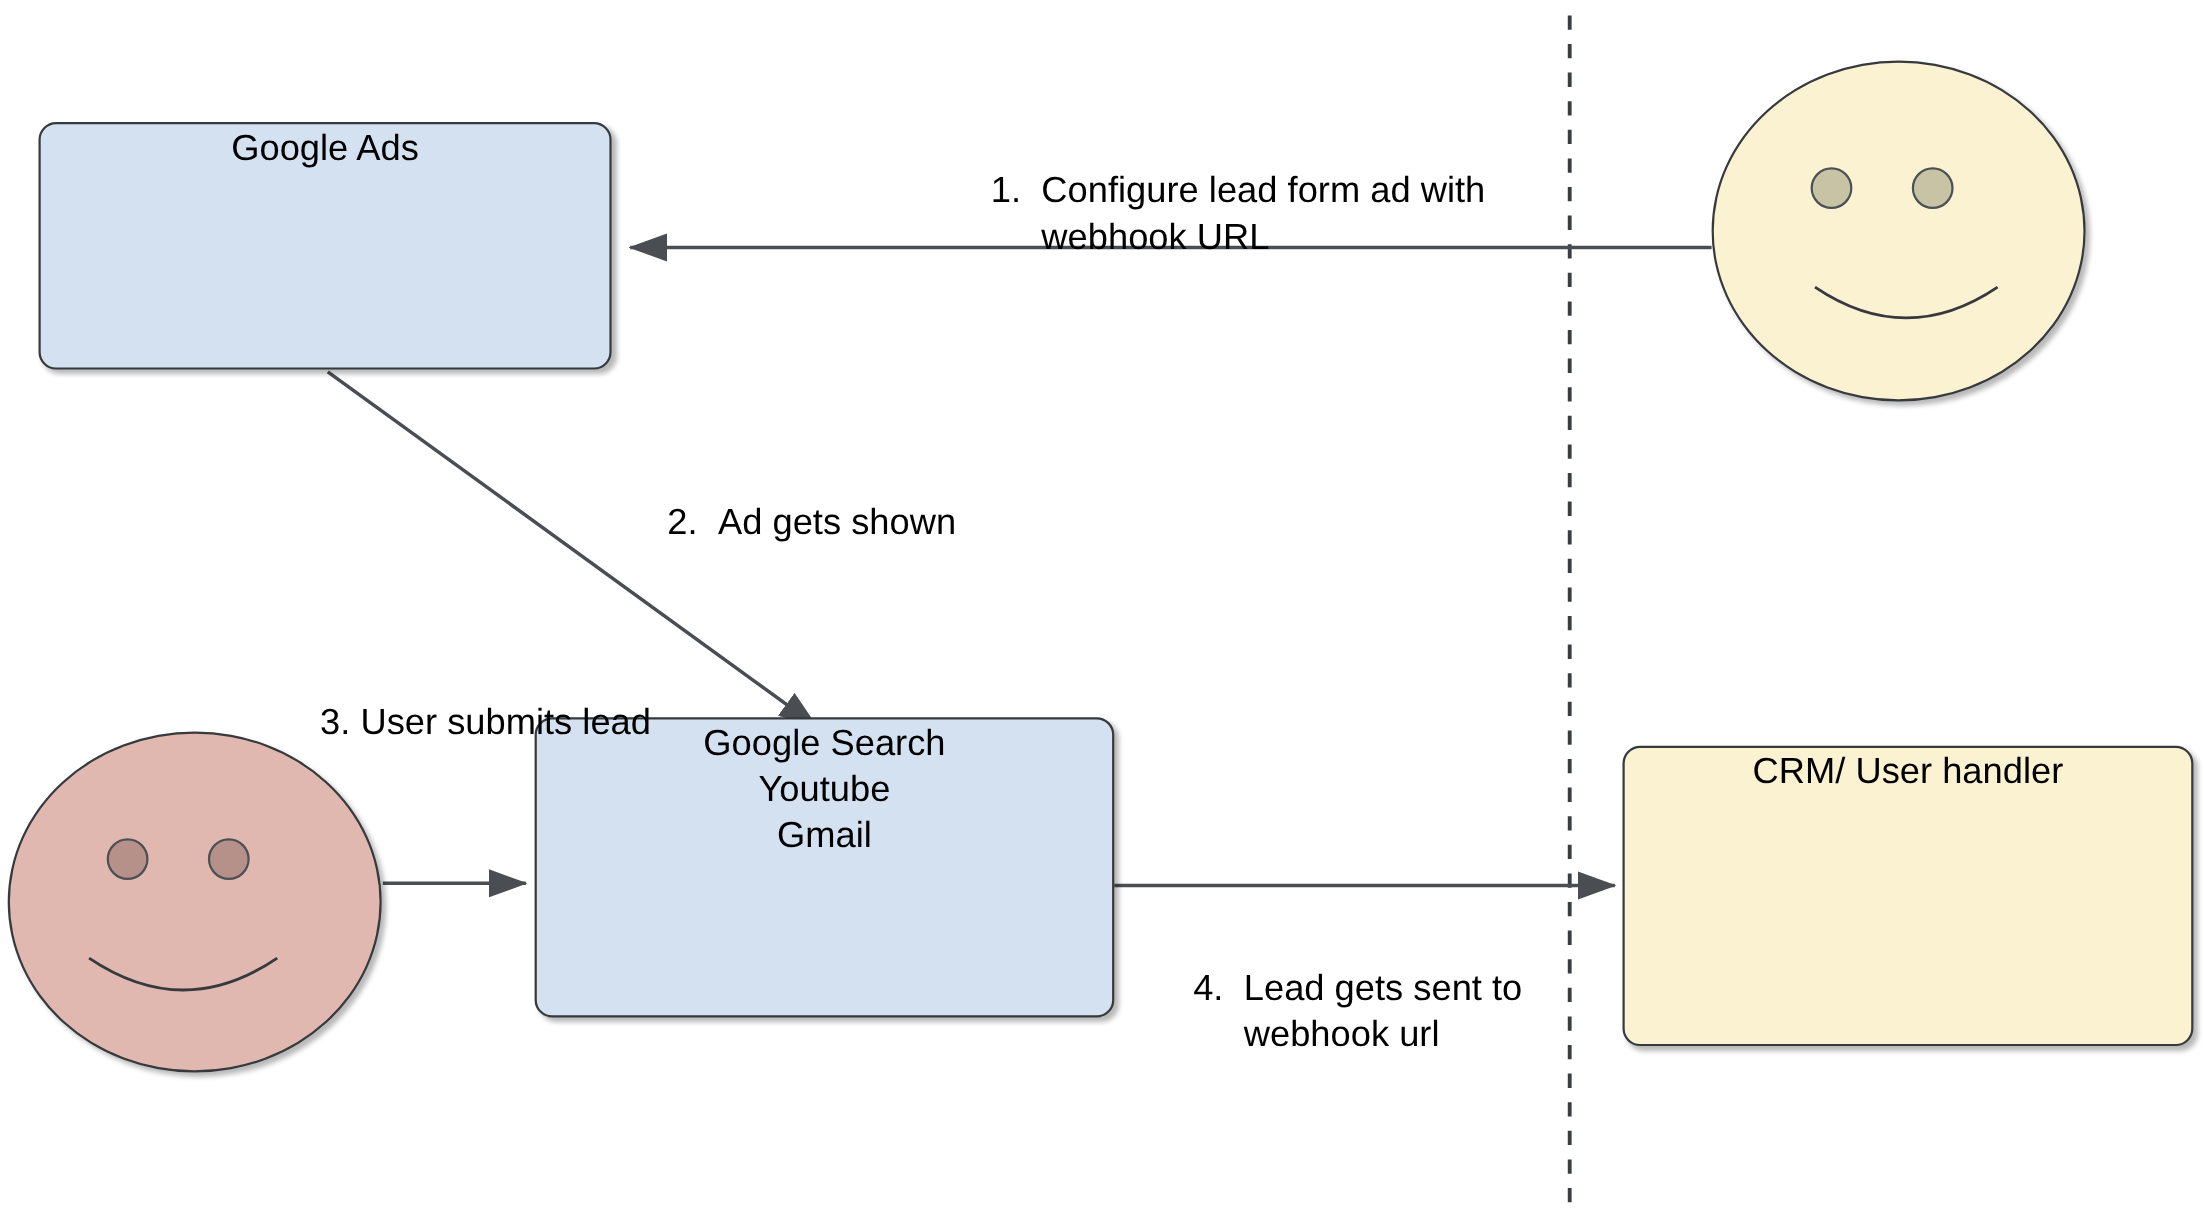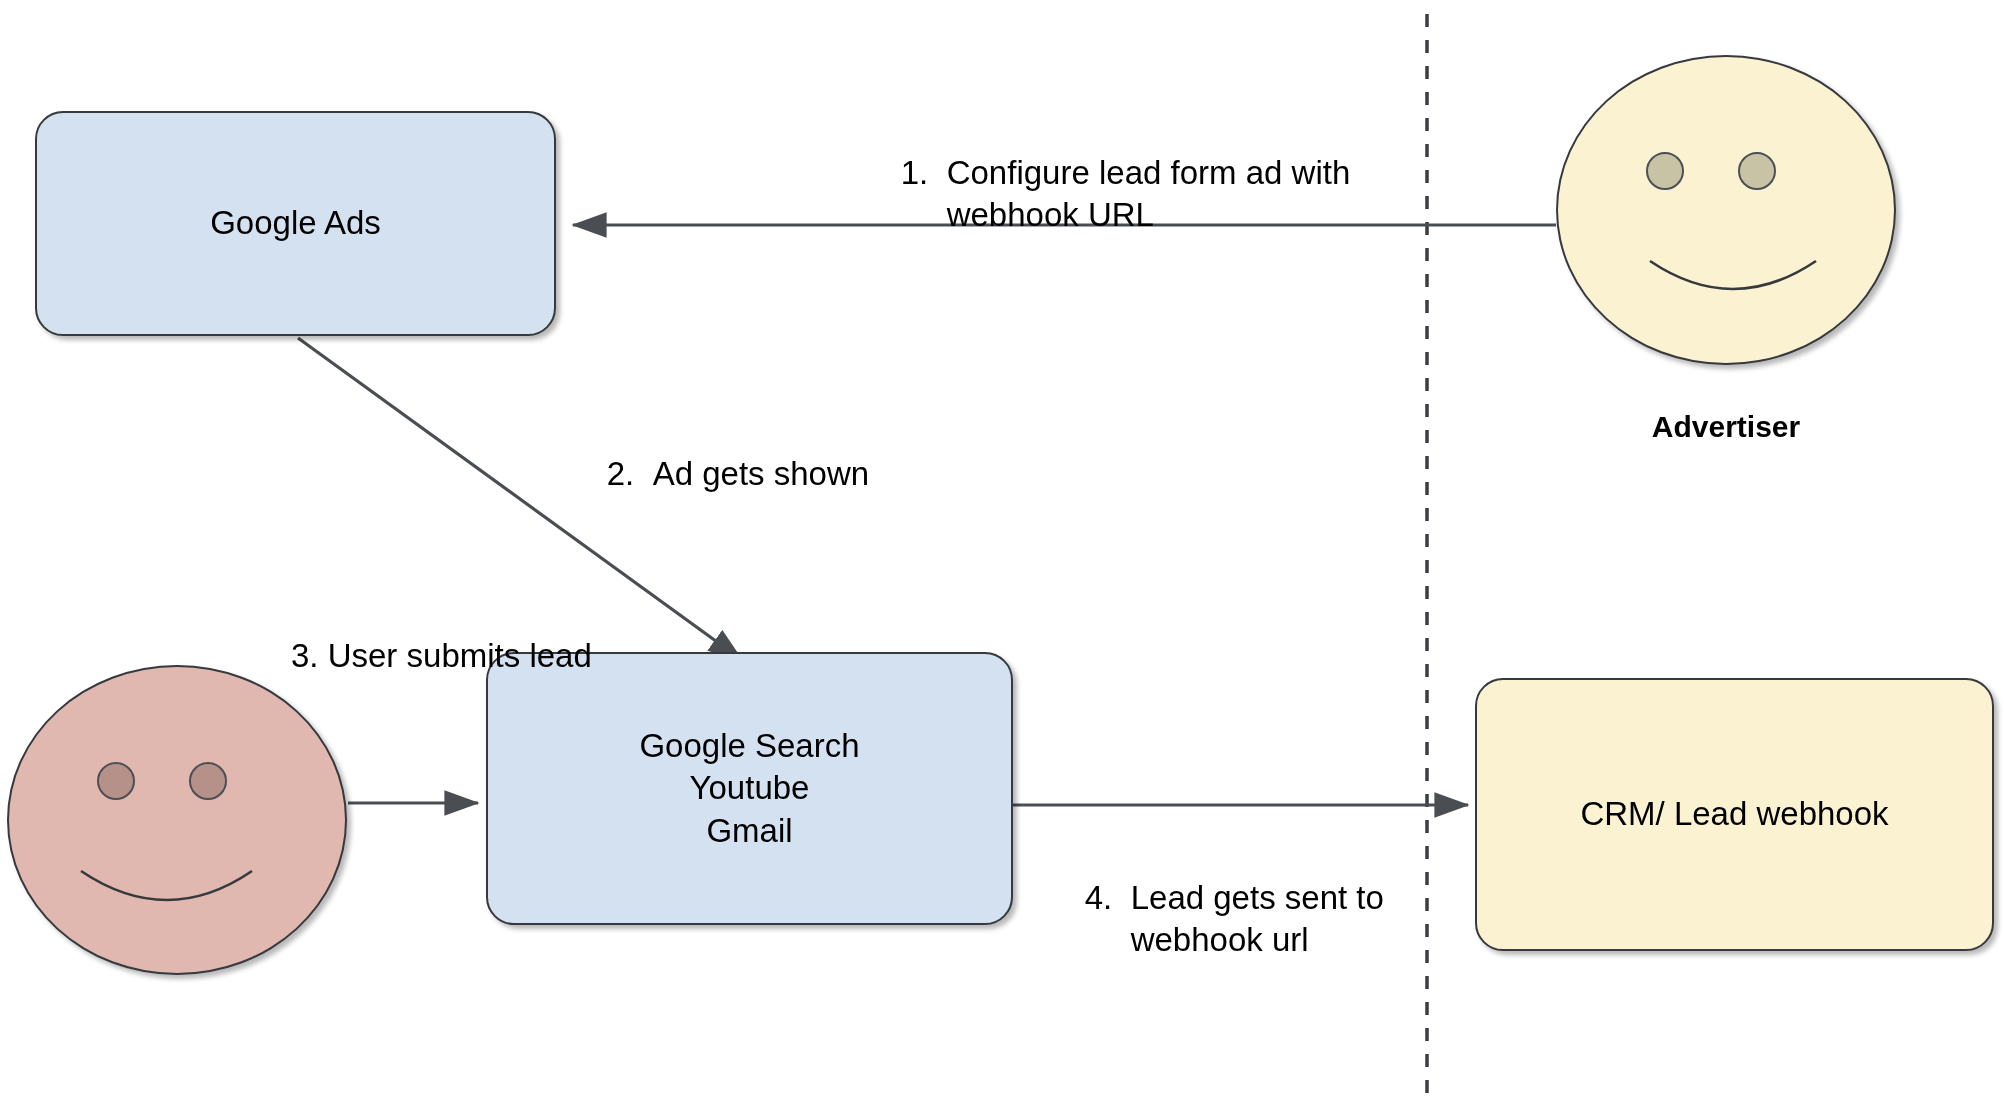--- a/index.html
+++ b/index.html
@@ -26,23 +26,23 @@
     width: 2004px;
     height: 1116px;
     pointer-events: none;
   }
 
   
   .node-box {
     position: absolute;
     box-sizing: border-box;
     border: 2px solid #36393d;
-    border-radius: 28px;
+    border-radius: 16px;
     display: flex;
-    align-items: center;
+    align-items: flex-start;
     justify-content: center;
     text-align: center;
     font-size: 33px;
     line-height: 1.28;
     color: #000000;
     box-shadow: 4px 4px 5px rgba(0,0,0,0.28);
   }
   .node-box.blue   { background: #d4e1f0; }
   .node-box.yellow { background: #fbf2d2; }
 
@@ -146,32 +146,31 @@
     <span>Google Ads</span>
   </div>
 
   <div class="node-box blue" id="node-google-properties">
     <span class="node-label-multiline">Google Search
 Youtube
 Gmail</span>
   </div>
 
   <div class="node-box yellow" id="node-crm">
-    <span>CRM/ Lead webhook</span>
+    <span>CRM/ User handler</span>
   </div>
 
   <div class="actor" id="actor-advertiser">
     <div class="actor-face yellow">
       <div class="eye tan" style="left:88px; top:95px; width:38px; height:38px;"></div>
       <div class="eye tan" style="left:180px; top:95px; width:38px; height:38px;"></div>
       <svg class="mouth" style="left:90px; top:200px;" width="170" height="50" viewBox="0 0 170 50" xmlns="http://www.w3.org/2000/svg">
         <path d="M2,4 Q85,60 168,4" fill="none" stroke="#36393d" stroke-width="2.6"></path>
       </svg>
     </div>
-    <div class="actor-name">Advertiser</div>
   </div>
 
   <div class="actor" id="actor-user">
     <div class="actor-face pink">
       <div class="eye rose" style="left:88px; top:95px; width:38px; height:38px;"></div>
       <div class="eye rose" style="left:180px; top:95px; width:38px; height:38px;"></div>
       <svg class="mouth" style="left:70px; top:200px;" width="175" height="50" viewBox="0 0 175 50" xmlns="http://www.w3.org/2000/svg">
         <path d="M2,4 Q88,62 173,4" fill="none" stroke="#36393d" stroke-width="2.6"></path>
       </svg>
     </div>

